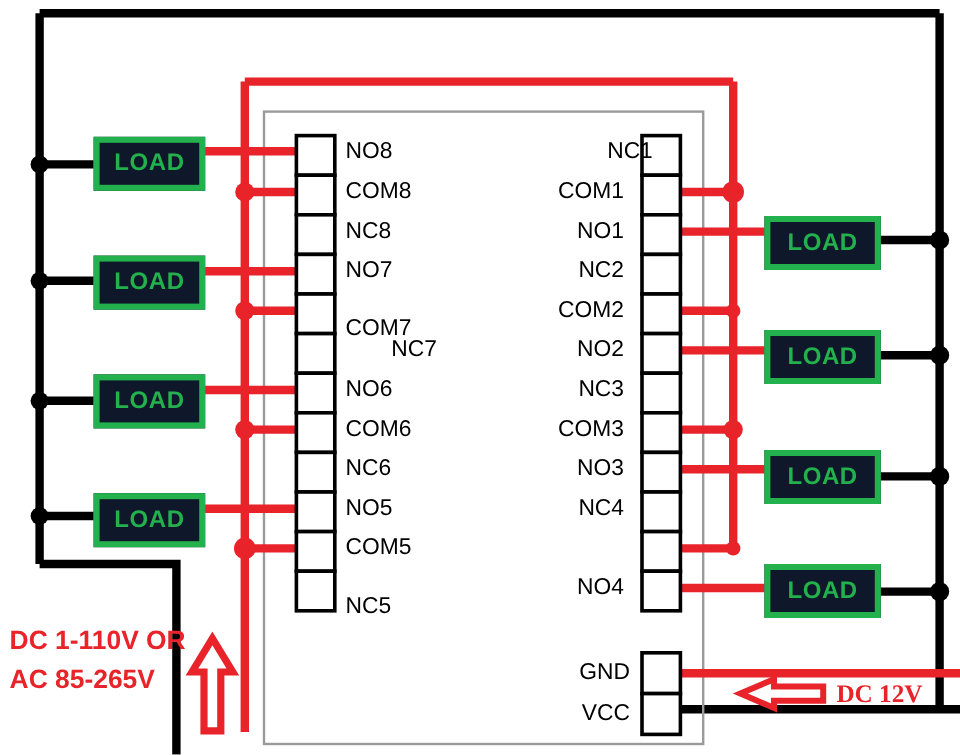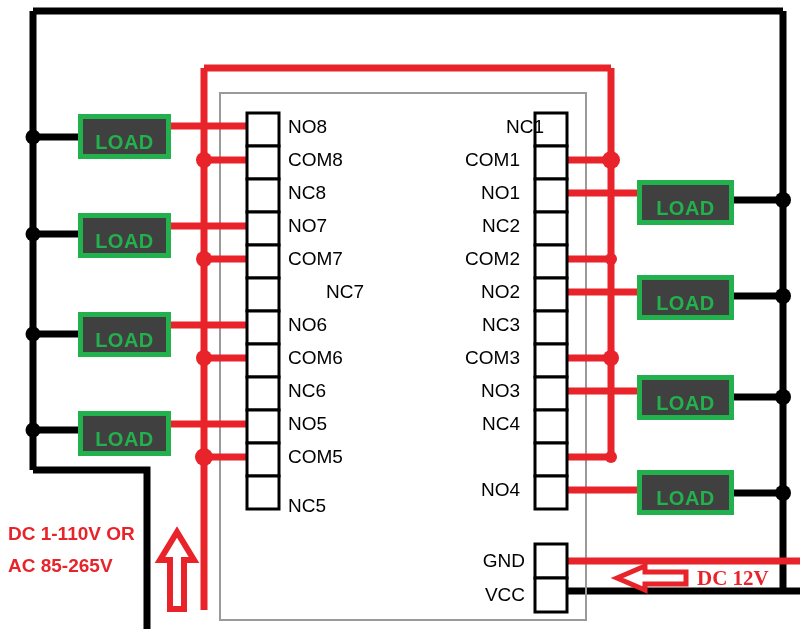--- a/index.html
+++ b/index.html
@@ -37,37 +37,37 @@
   .term-label.left-strip {
     text-align: left;
   }
   .term-label.right-strip {
     text-align: right;
   }
   .load-box {
     position: absolute;
     box-sizing: border-box;
     border: 5px solid #22b14c;
-    background: #404040;
+    background: #0f172a;
     display: flex;
-    align-items: flex-end;
+    align-items: center;
     justify-content: center;
   }
   .load-box span {
     font-family: "Liberation Sans", sans-serif;
     font-weight: bold;
     font-size: 20px;
     color: #22b14c;
     letter-spacing: 0.5px;
   }
   .power-label {
     position: absolute;
     font-family: "Liberation Sans", sans-serif;
     font-weight: bold;
-    font-size: 19px;
+    font-size: 22px;
     color: #e8232a;
     white-space: nowrap;
     line-height: 31px;
   }
   .supply-label {
     position: absolute;
     font-family: Liberation Serif, serif;
     font-weight: bold;
     font-size: 21px;
     color: #e8232a;
@@ -203,21 +203,21 @@
     <g fill="#ffffff" stroke="#000000" stroke-width="3">
       <rect x="535" y="544" width="32" height="34"></rect>
       <rect x="535" y="578" width="32" height="34"></rect>
     </g>
   </svg>
 
   <div class="term-label left-strip" style="left:288px; top:117px;">NO8</div>
   <div class="term-label left-strip" style="left:288px; top:150px;">COM8</div>
   <div class="term-label left-strip" style="left:288px; top:183px;">NC8</div>
   <div class="term-label left-strip" style="left:288px; top:216px;">NO7</div>
-  <div class="term-label left-strip" style="left:288px; top:249px;">COM7</div>
+  <div class="term-label left-strip" style="left:288px; top:264px;">COM7</div>
   <div class="term-label left-strip" style="left:288px; top:282px;margin-left:38px;">NC7</div>
   <div class="term-label left-strip" style="left:288px; top:315px;">NO6</div>
   <div class="term-label left-strip" style="left:288px; top:348px;">COM6</div>
   <div class="term-label left-strip" style="left:288px; top:381px;">NC6</div>
   <div class="term-label left-strip" style="left:288px; top:414px;">NO5</div>
   <div class="term-label left-strip" style="left:288px; top:447px;">COM5</div>
   <div class="term-label left-strip" style="left:288px; top:496px;">NC5</div>
 
   <div class="term-label right-strip" style="left:424px; width:120px; top:117px;">NC1</div>
   <div class="term-label right-strip" style="left:400px; width:120px; top:150px;">COM1</div>

